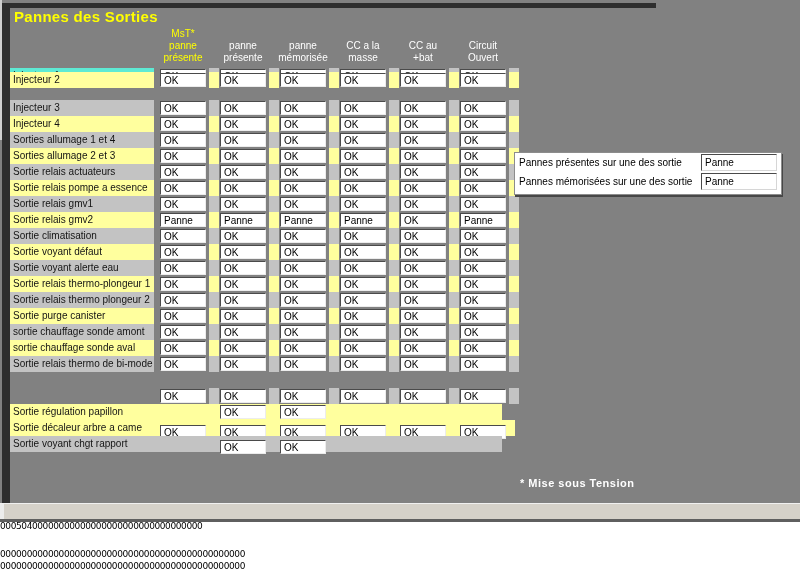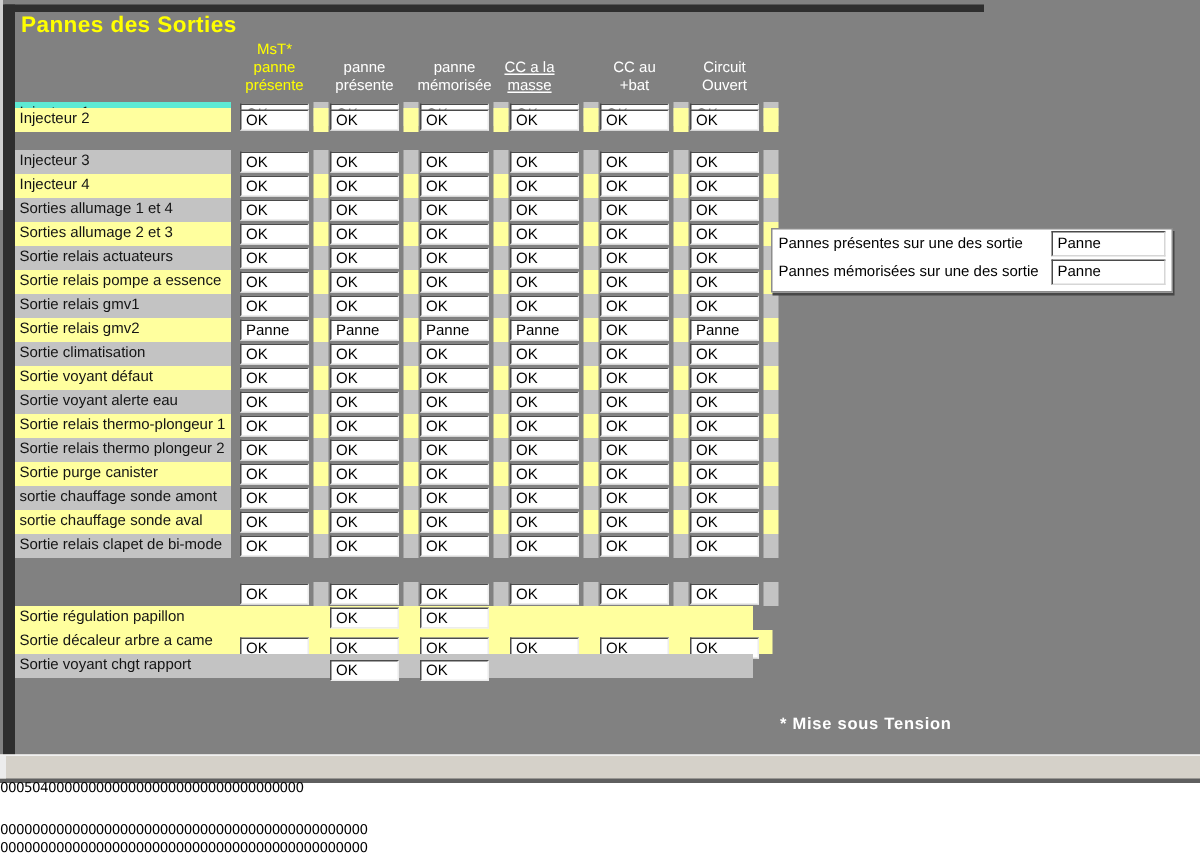--- a/index.html
+++ b/index.html
@@ -50,21 +50,21 @@
     <div class="edge-light"></div>
     <h1 class="title">Pannes des Sorties</h1>
     <div id="headers">
         <div class="hdr accent" style="left: 150px;">MsT*
 panne
 présente</div>
         <div class="hdr" style="left: 210px;">panne
 présente</div>
         <div class="hdr" style="left: 270px;">panne
 mémorisée</div>
-        <div class="hdr" style="left: 320px; text-decoration: underline;">CC a la
+        <div class="hdr" style="left: 330px;">CC a la
 masse</div>
         <div class="hdr" style="left: 390px;">CC au
 +bat</div>
         <div class="hdr" style="left: 450px;">Circuit
 Ouvert</div>
       </div>
     <div id="rows">
         <div class="trow" style="top: 68px;">
           <div class="rlabel" style="background: #5eead4;">Injecteur 1</div>
           <div class="strip" style="left: 209px; background: rgb(195, 195, 195);"></div>
@@ -329,21 +329,21 @@
           <div class="strip" style="left: 449px; background: rgb(255, 255, 158);"></div>
           <div class="strip" style="left: 509px; background: rgb(255, 255, 158);"></div>
           <div class="okbox" style="left: 160px; top: 1px;">OK</div>
           <div class="okbox" style="left: 220px; top: 1px;">OK</div>
           <div class="okbox" style="left: 280px; top: 1px;">OK</div>
           <div class="okbox" style="left: 340px; top: 1px;">OK</div>
           <div class="okbox" style="left: 400px; top: 1px;">OK</div>
           <div class="okbox" style="left: 460px; top: 1px;">OK</div>
         </div>
         <div class="trow" style="top: 356px;">
-          <div class="rlabel" style="background: rgb(195, 195, 195);">Sortie relais clapet de bi-mode</div>
+          <div class="rlabel" style="background: rgb(195, 195, 195);">Sortie relais thermo de bi-mode</div>
           <div class="strip" style="left: 209px; background: rgb(195, 195, 195);"></div>
           <div class="strip" style="left: 269px; background: rgb(195, 195, 195);"></div>
           <div class="strip" style="left: 329px; background: rgb(195, 195, 195);"></div>
           <div class="strip" style="left: 389px; background: rgb(195, 195, 195);"></div>
           <div class="strip" style="left: 449px; background: rgb(195, 195, 195);"></div>
           <div class="strip" style="left: 509px; background: rgb(195, 195, 195);"></div>
           <div class="okbox" style="left: 160px; top: 1px;">OK</div>
           <div class="okbox" style="left: 220px; top: 1px;">OK</div>
           <div class="okbox" style="left: 280px; top: 1px;">OK</div>
           <div class="okbox" style="left: 340px; top: 1px;">OK</div>

